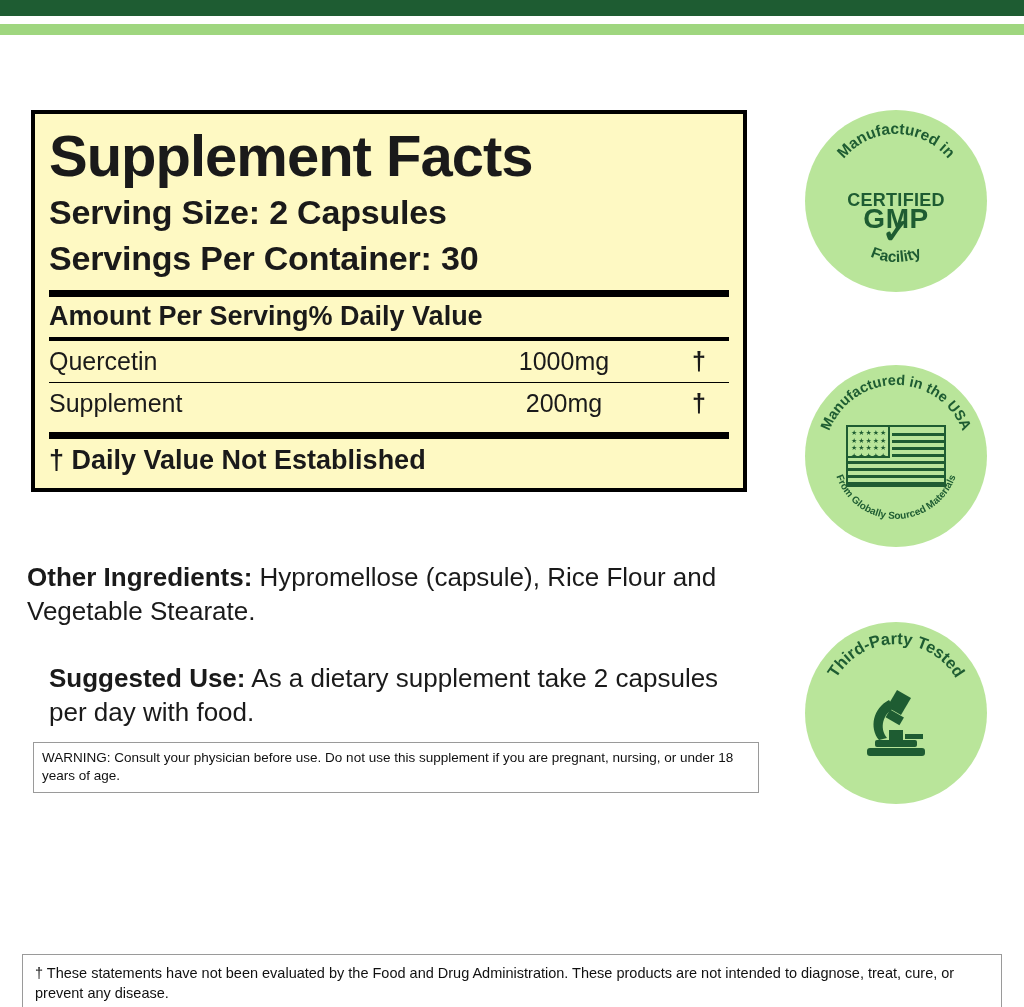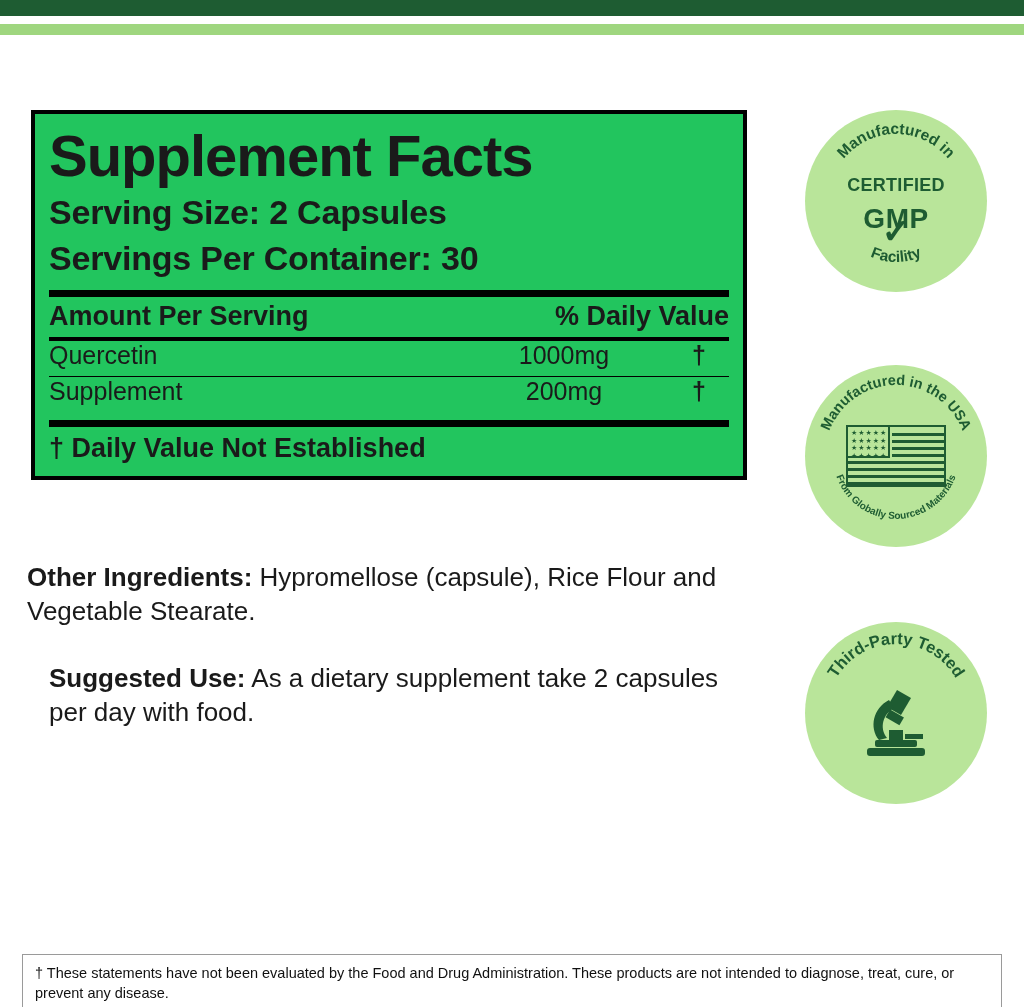--- a/index.html
+++ b/index.html
@@ -41,21 +41,21 @@
   }
 
   
   .facts-panel {
     position: absolute;
     left: 31px;
     top: 110px;
     width: 716px;
     border: 4px solid #000;
     box-sizing: border-box;
-    background: #22c55e;
+    background: #fef9c3;
     padding: 10px 14px 12px 14px;
   }
   .facts-title {
     font-size: 58px;
     font-weight: bold;
     letter-spacing: -1px;
     line-height: 1.04;
     margin: 2px 0 4px 0;
   }
   .serving-line {
@@ -69,31 +69,30 @@
     margin-top: 8px;
   }
   .rule-med {
     border-bottom: 4px solid #000;
   }
   .rule-thin {
     border-bottom: 1.5px solid #000;
   }
   .amount-row {
     display: flex;
-    justify-content: space-between;
     align-items: baseline;
     font-size: 27px;
     font-weight: bold;
     padding: 4px 0 5px 0;
   }
   .nutrient-row {
     display: flex;
     align-items: center;
     font-size: 25px;
-    padding: 0 0 6px 0;
+    padding: 6px 0 6px 0;
   }
   .nutrient-name {
     flex: 1 1 auto;
     text-align: left;
   }
   .nutrient-amount {
     width: 210px;
     text-align: center;
   }
   .nutrient-dv {
@@ -190,21 +189,21 @@
     text-align: center;
   }
   .gmp-main {
     top: 48px;
     font-size: 28px;
     font-weight: bold;
     letter-spacing: 0.5px;
     margin-top: 45px;
   }
   .gmp-sub {
-    top: 65px;
+    top: 80px;
     font-size: 18px;
     font-weight: bold;
     letter-spacing: 0.3px;
     text-align: center;
   }
   .check {
     position: absolute;
     left: 0; right: 0;
     top: 104px;
     text-align: center;
@@ -318,20 +317,21 @@
     </p>
   </div>
 
   <div class="suggested-block">
     <p>
       <span class="block-lead">Suggested Use:</span>
       <span>As a dietary supplement take 2 capsules per day with food.</span>
     </p>
   </div>
 
+  <div class="warning-box">WARNING: Consult your physician before use. Do not use this supplement if you are pregnant, nursing, or under 18 years of age.</div>
 
   <div class="disclaimer-box">† These statements have not been evaluated by the Food and Drug Administration. These products are not intended to diagnose, treat, cure, or prevent any disease.</div>
 
   <div class="badge badge-gmp">
     <svg class="arc-text" viewBox="0 0 182 182">
       <defs>
         <path id="gmpTop" d="M 24,91 A 67,67 0 0 1 158,91"></path>
         <path id="gmpBot" d="M 30,91 A 61,61 0 0 0 152,91"></path>
       </defs>
       <text font-size="15.5">

